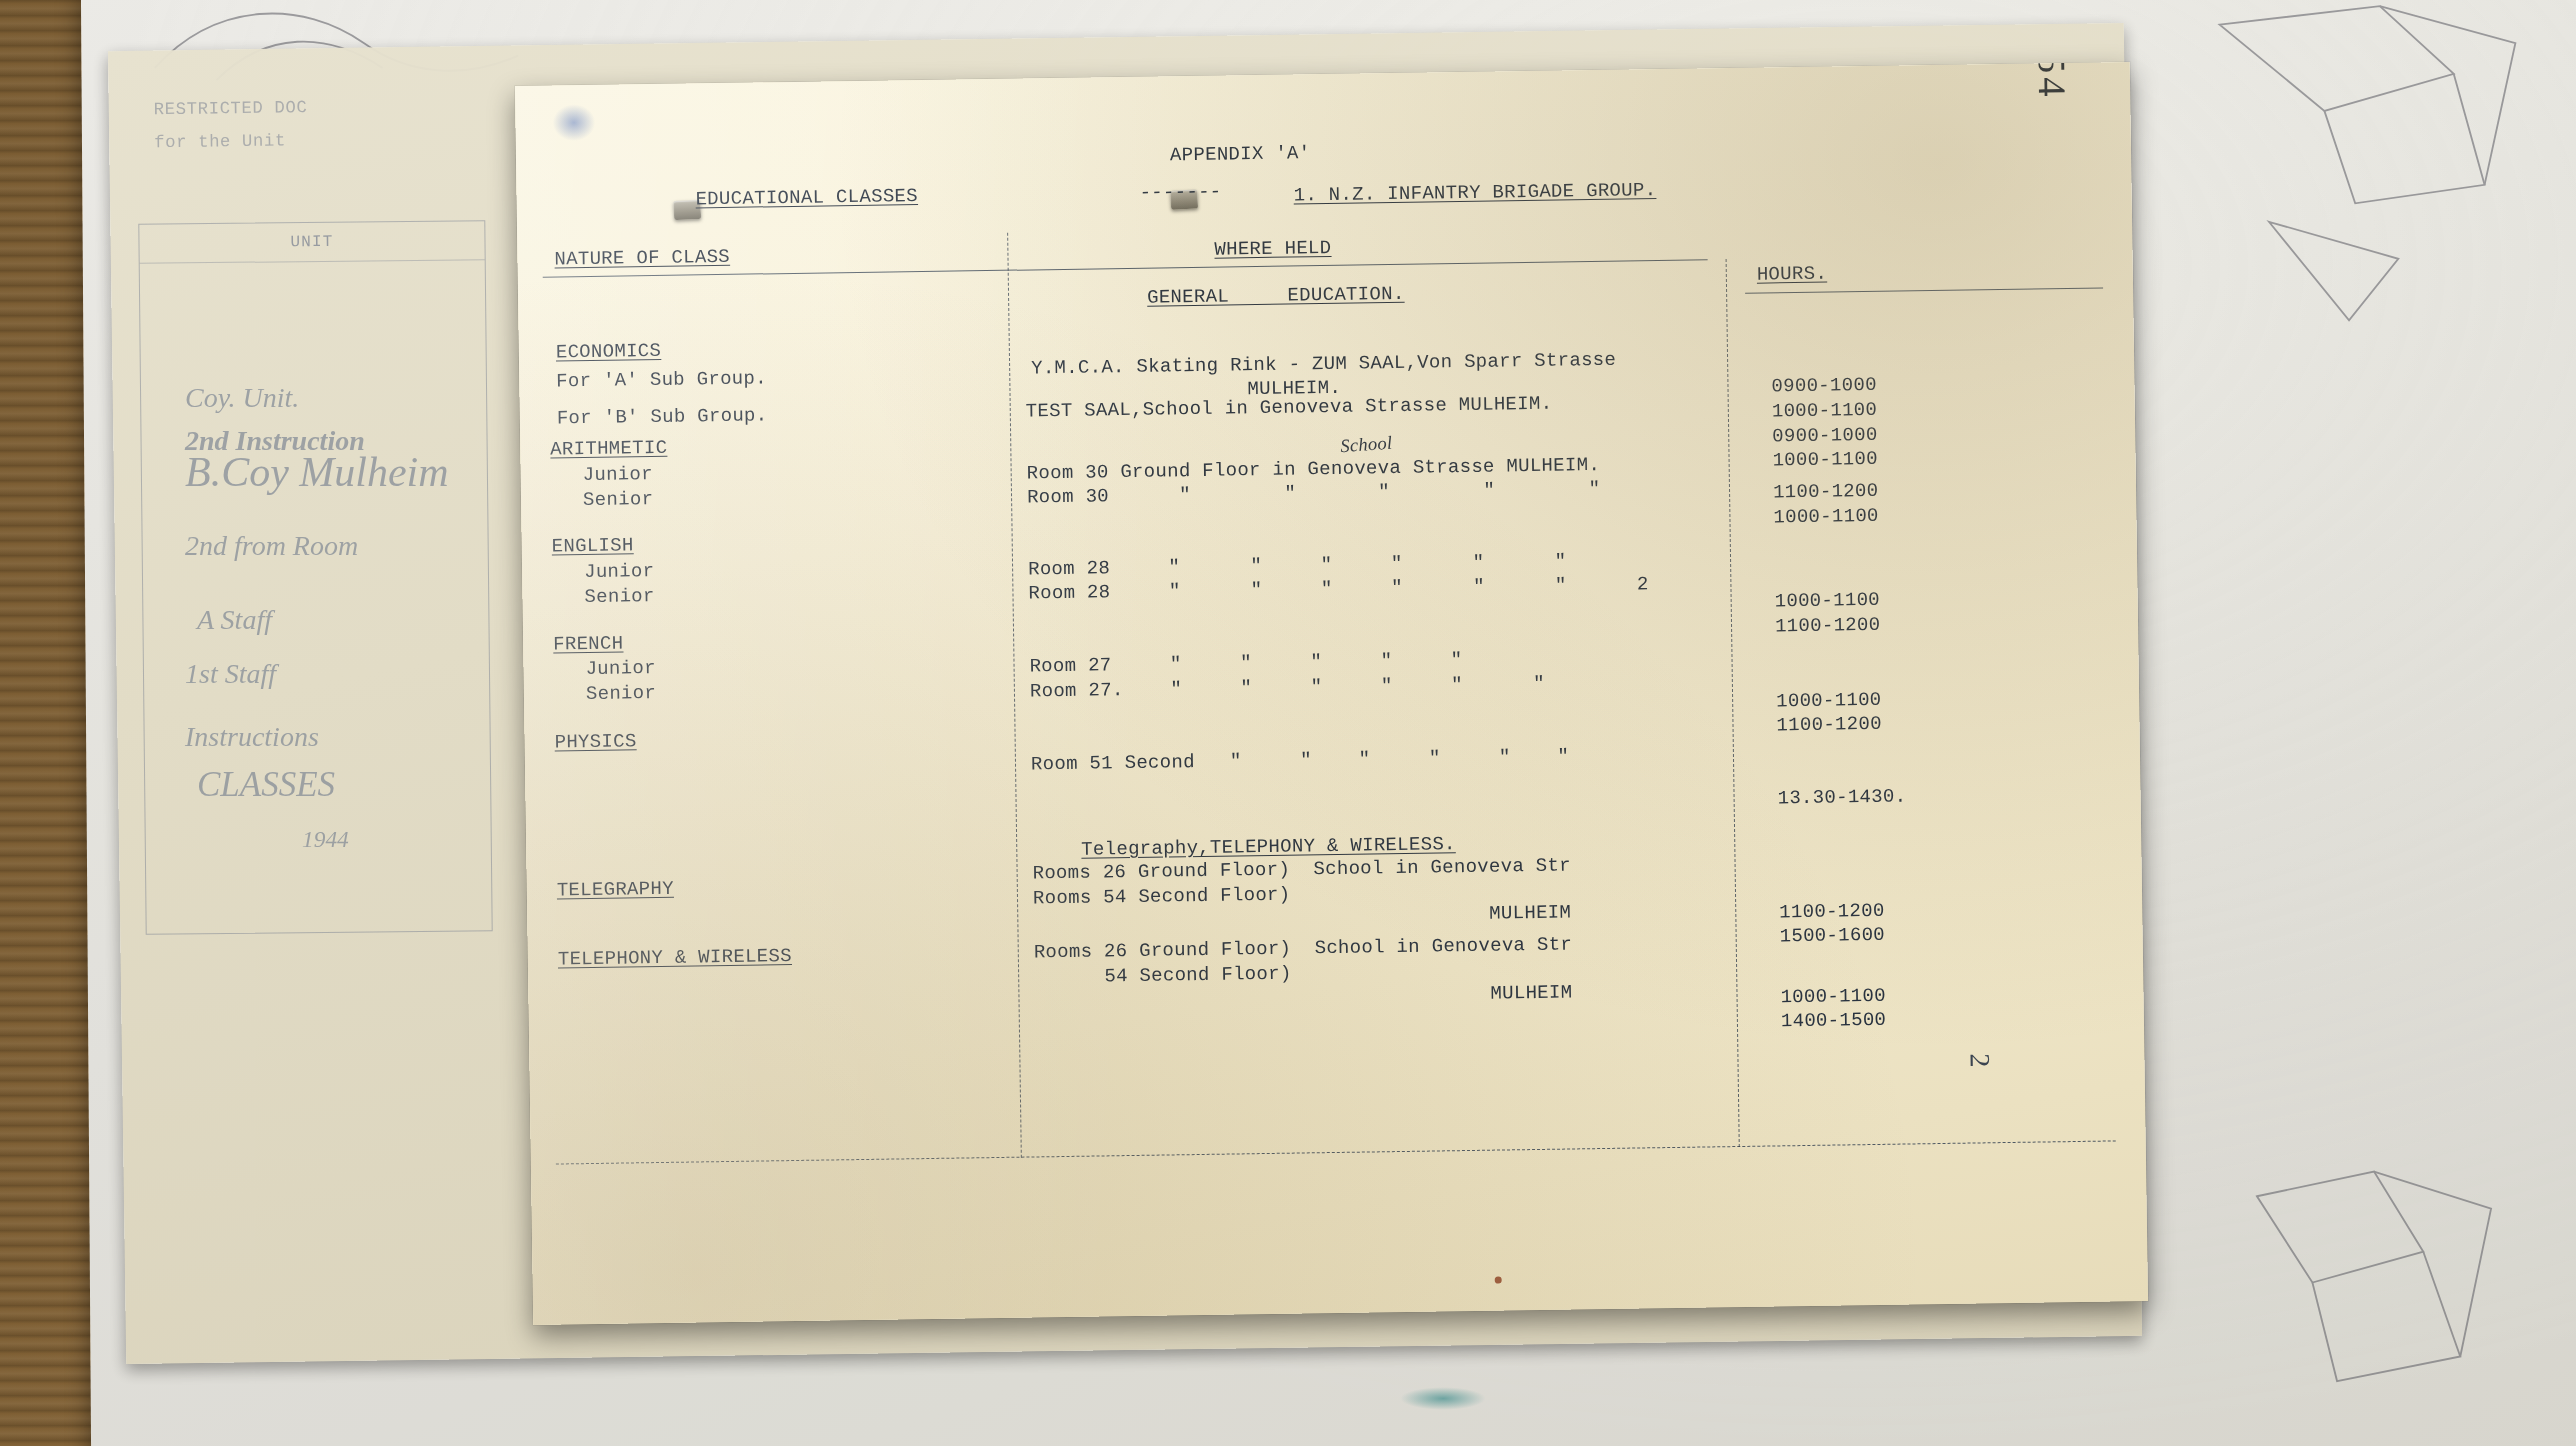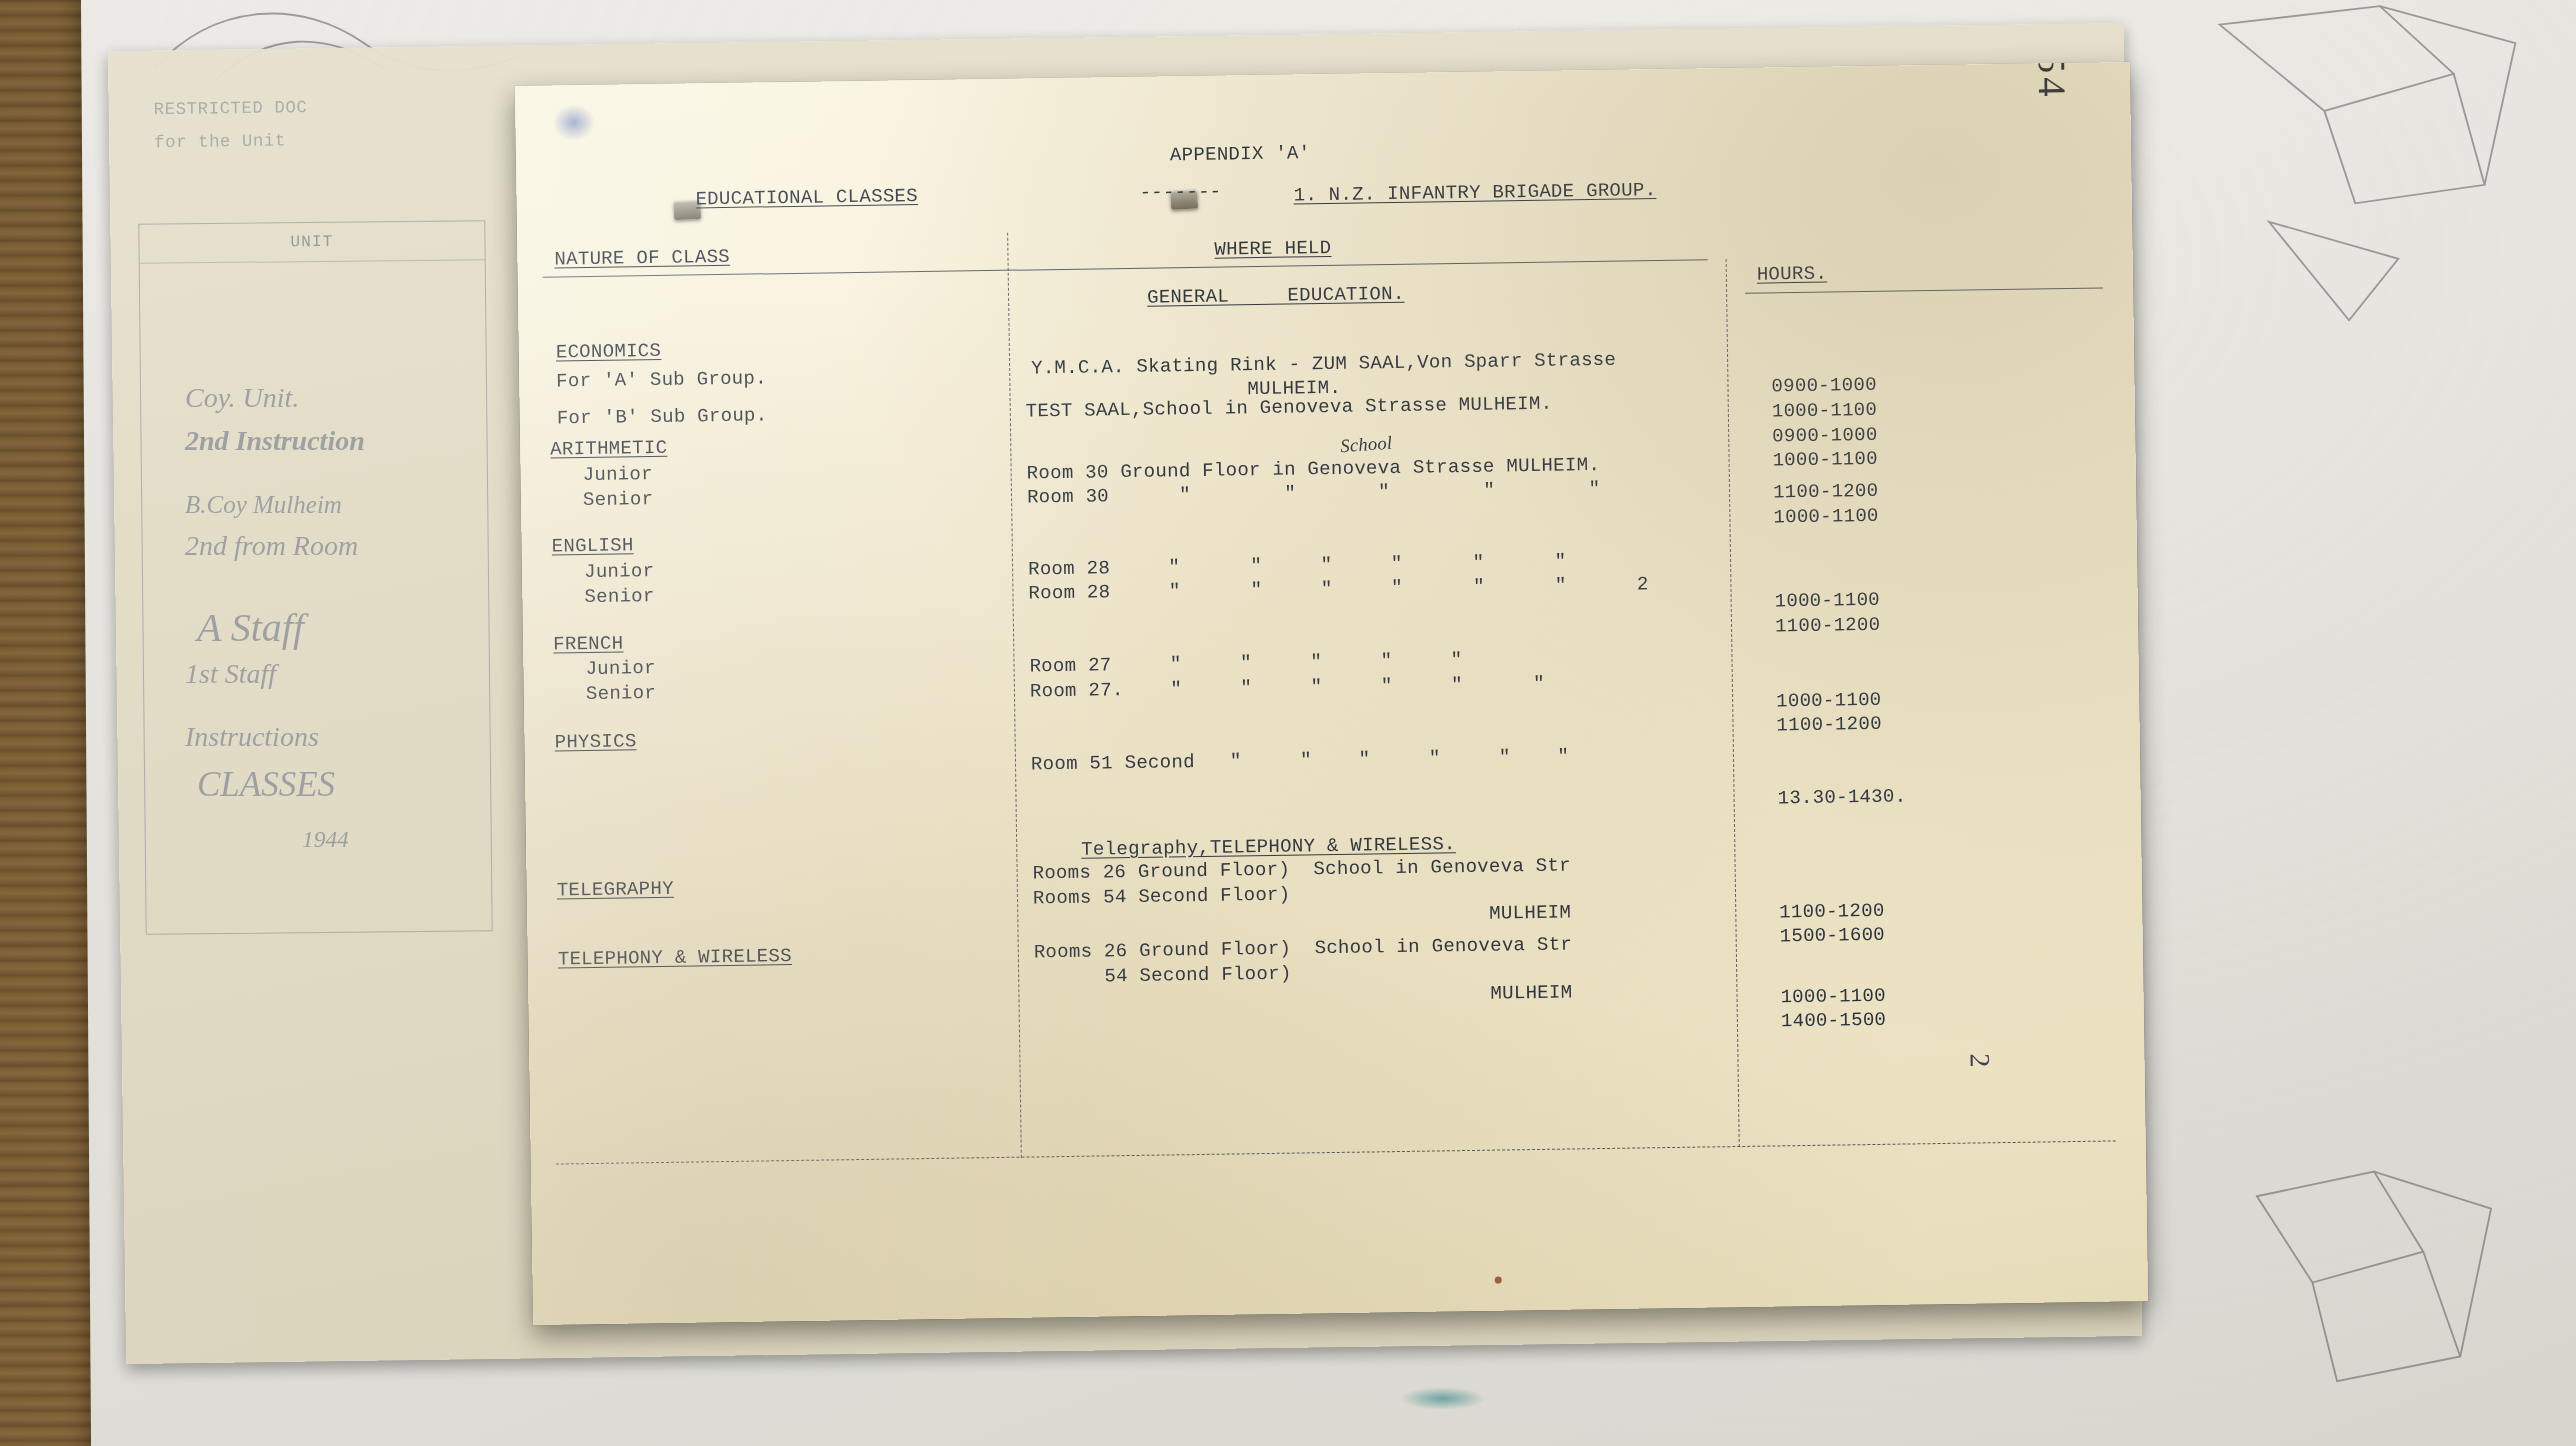--- a/index.html
+++ b/index.html
@@ -223,23 +223,23 @@
   <div class="onion"></div>
   <div class="onion-text">
     <div>RESTRICTED DOC</div>
     <div>for the Unit</div>
   </div>
   <div class="onion-box">
     <div class="hdr">UNIT</div>
   </div>
   <div class="onion-script" style="left:185px; top:382px;">Coy. Unit.</div>
   <div class="onion-script" style="left:185px; top:425px;font-weight:bold;">2nd Instruction</div>
-  <div class="onion-script" style="left:185px; top:491px; font-size:25px;">B.Coy Mulheim</div>
+  <div class="onion-script" style="left:185px; top:448px; font-size:42px;">B.Coy Mulheim</div>
   <div class="onion-script" style="left:185px; top:530px;">2nd from Room</div>
-  <div class="onion-script" style="left:197px; top:604px; font-size:40px;">A Staff</div>
+  <div class="onion-script" style="left:197px; top:604px; font-size:28px;">A Staff</div>
   <div class="onion-script" style="left:185px; top:658px;">1st Staff</div>
   <div class="onion-script" style="left:185px; top:721px;">Instructions</div>
   <div class="onion-script" style="left:197px; top:765px; font-size:35px;">CLASSES</div>
   <div class="onion-script" style="left:302px; top:826px; font-size:23.4px;">1944</div>
 
   <div class="doc">
     <div class="doc-inner">
 
       <div class="staple" style="left:157px; top:117px;"></div>
       <div class="staple" style="left:654px; top:114px;"></div>

